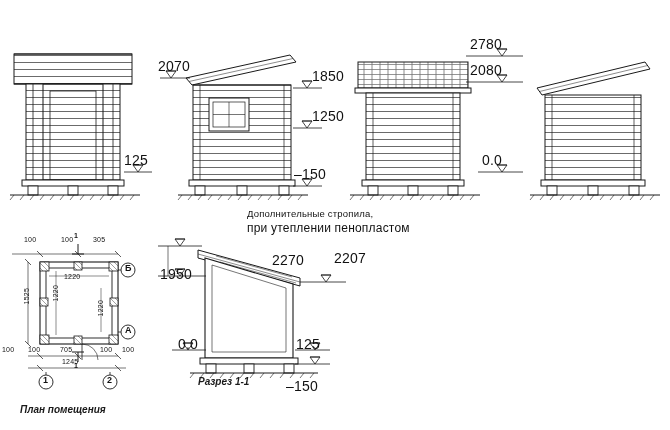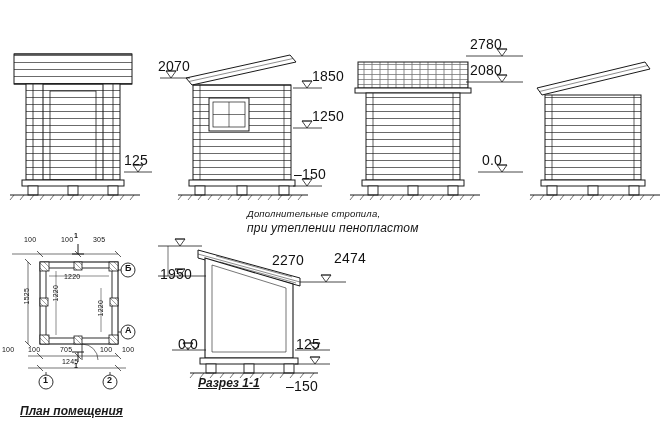--- a/index.html
+++ b/index.html
@@ -1,25 +1,25 @@
 <!DOCTYPE html>
 <html><head>
 <meta charset="utf-8">
 <style>
   html,body{margin:0;padding:0;background:#ffffff;}
   body{width:670px;height:430px;font-family:"Liberation Sans",sans-serif;color:#1a1a1a;overflow:hidden;}
   #sheet{position:relative;width:670px;height:430px;background:#fff;}
   .abs{position:absolute;}
   .lbl{font-size:14px;letter-spacing:0.2px;color:#111;white-space:nowrap;}
   .lbl.tiny{font-size:7px;}
-  .lbl.ital{font-style:italic;}
+  .lbl.ital{}
   .lbl.bold{font-weight:bold;}
   .vert{writing-mode:vertical-rl;transform:rotate(180deg);}
   svg{display:block;}
-  .cap{font-size:12px;font-style:italic;font-weight:bold;text-decoration:underline;}
+  .cap{font-size:10px;font-style:italic;font-weight:bold;}
 </style>
 </head>
 <body>
 
 <div id="sheet">
 
   <svg class="abs" style="left:0;top:0;" width="670" height="215">
     <defs>
       <pattern id="plank" width="6" height="7" patternUnits="userSpaceOnUse">
         <rect width="6" height="7" fill="#ffffff"></rect>
@@ -358,19 +358,19 @@
     <line x1="145" y1="122" x2="180" y2="122" stroke="#1a1a1a" stroke-width="0.8"></line>
     <path d="M165 122 l5 -7 l-10 0 z" fill="none" stroke="#1a1a1a" stroke-width="0.8"></path>
     <line x1="160" y1="115" x2="170" y2="115" stroke="#1a1a1a" stroke-width="0.8"></line>
     <line x1="145" y1="136" x2="180" y2="136" stroke="#1a1a1a" stroke-width="0.8"></line>
     <path d="M165 136 l5 -7 l-10 0 z" fill="none" stroke="#1a1a1a" stroke-width="0.8"></path>
     <line x1="160" y1="129" x2="170" y2="129" stroke="#1a1a1a" stroke-width="0.8"></line>
   </svg>
 
   <div class="abs lbl" style="left:272px;top:252px;text-align:right;">2270</div>
   <div class="abs lbl" style="left:160px;top:266px;">1950</div>
-  <div class="abs lbl" style="left:334px;top:250px;">2474</div>
+  <div class="abs lbl" style="left:334px;top:250px;">2207</div>
   <div class="abs lbl" style="left:296px;top:336px;">125</div>
   <div class="abs lbl" style="left:178px;top:336px;">0.0</div>
   <div class="abs lbl" style="left:286px;top:378px;">–150</div>
   <div class="abs cap" style="left:198px;top:376px;">Разрез 1-1</div>
 
 </div>
 
 </body></html>

